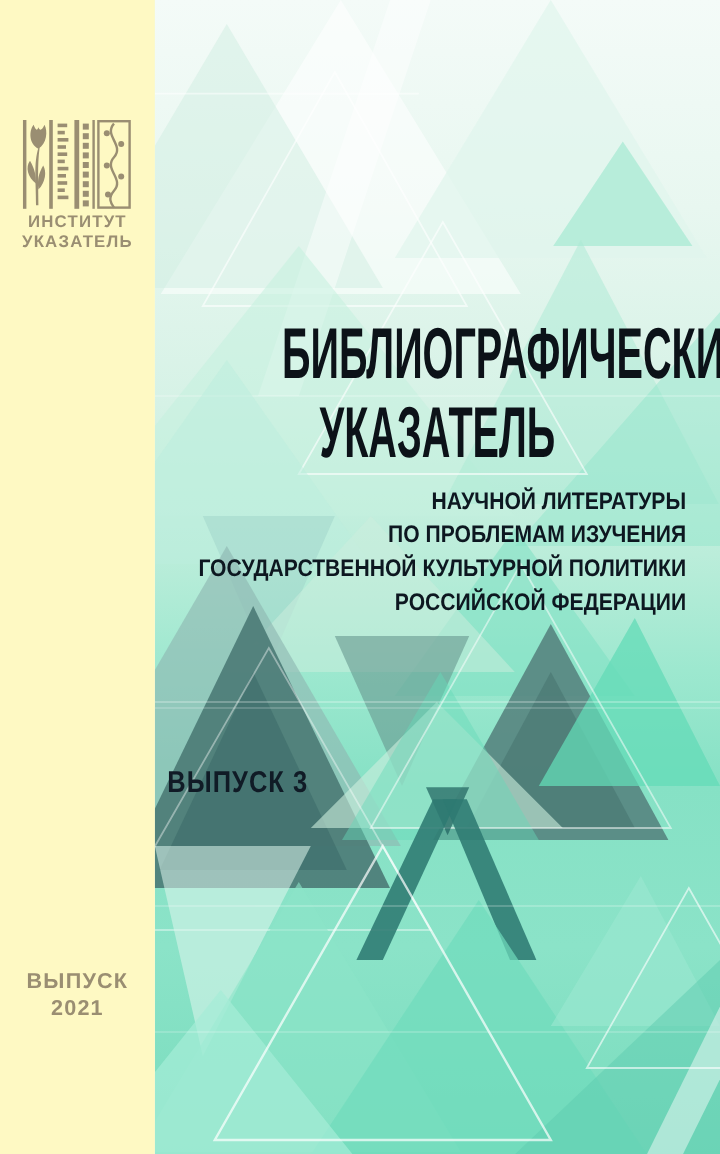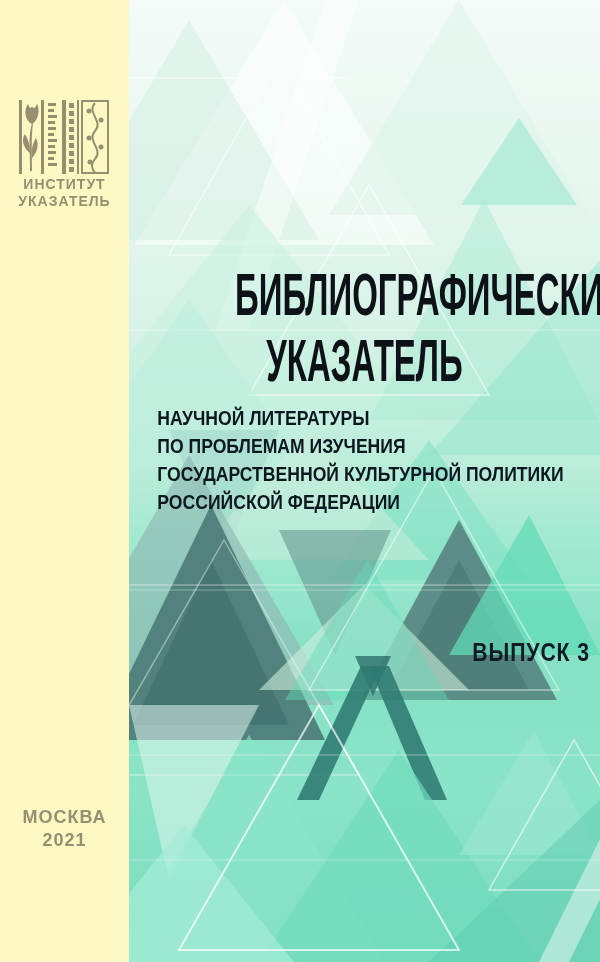--- a/index.html
+++ b/index.html
@@ -8,24 +8,24 @@
   .cover{position:relative;width:600px;height:962px;overflow:hidden;background:#eaf8f2;}
 
   
   .main{position:absolute;left:129px;top:0;width:471px;height:962px;}
   .main svg{position:absolute;left:0;top:0;width:100%;height:100%;display:block;}
 
   
   .title{position:absolute;left:0;right:0;top:262px;text-align:center;color:#0c1218;
          font-weight:700;font-size:60px;line-height:66px;white-space:nowrap;}
   .title .tline{display:block;transform:scaleX(0.55);transform-origin:50% 50%;}
-  .subtitle{position:absolute;left:0;right:0;top:404px;text-align:left;color:#0d1720;
+  .subtitle{position:absolute;left:0;right:0;top:404px;text-align:right;color:#0d1720;
             font-weight:700;font-size:20px;line-height:28px;}
   .subtitle .sline{display:block;white-space:nowrap;transform:scaleX(0.88);transform-origin:50% 50%;}
-  .issue{position:absolute;left:0;right:0;top:637px;text-align:right;color:#101b26;
+  .issue{position:absolute;left:0;right:0;top:637px;text-align:left;color:#101b26;
          font-weight:700;font-size:25px;line-height:30px;white-space:nowrap;}
   .issue span{display:inline-block;transform:scaleX(0.85);transform-origin:50% 50%;letter-spacing:1px;}
 
   
   .sidebar{position:absolute;left:0;top:0;width:129px;height:962px;background:#fef9c3;z-index:3;}
   .emblem{position:absolute;left:19px;top:97px;width:92px;height:80px;}
   .logo-text{position:absolute;left:0;right:0;top:176px;text-align:center;color:#9a8e72;
              font-weight:700;font-size:14px;line-height:17px;letter-spacing:1px;white-space:nowrap;}
   .imprint{position:absolute;left:0;right:0;top:806px;text-align:center;color:#9a8e72;
            font-weight:700;font-size:18px;line-height:23px;letter-spacing:1px;}
@@ -166,18 +166,18 @@
         <circle cx="71" cy="65" r="2.5"></circle>
       </g>
     </svg>
 
     <div class="logo-text">
       <span style="display:block">ИНСТИТУТ</span>
       <span style="display:block">УКАЗАТЕЛЬ</span>
     </div>
 
     <div class="imprint">
-      <span style="display:block">МОСКВА</span>
+      <span style="display:block">ВЫПУСК</span>
       <span style="display:block">2021</span>
     </div>
   </div>
 
 </div>
 
 </body></html>

